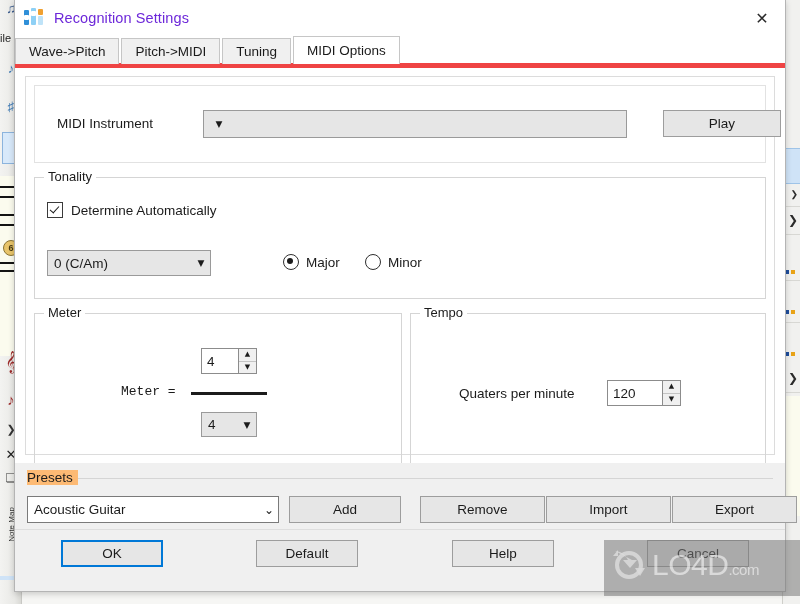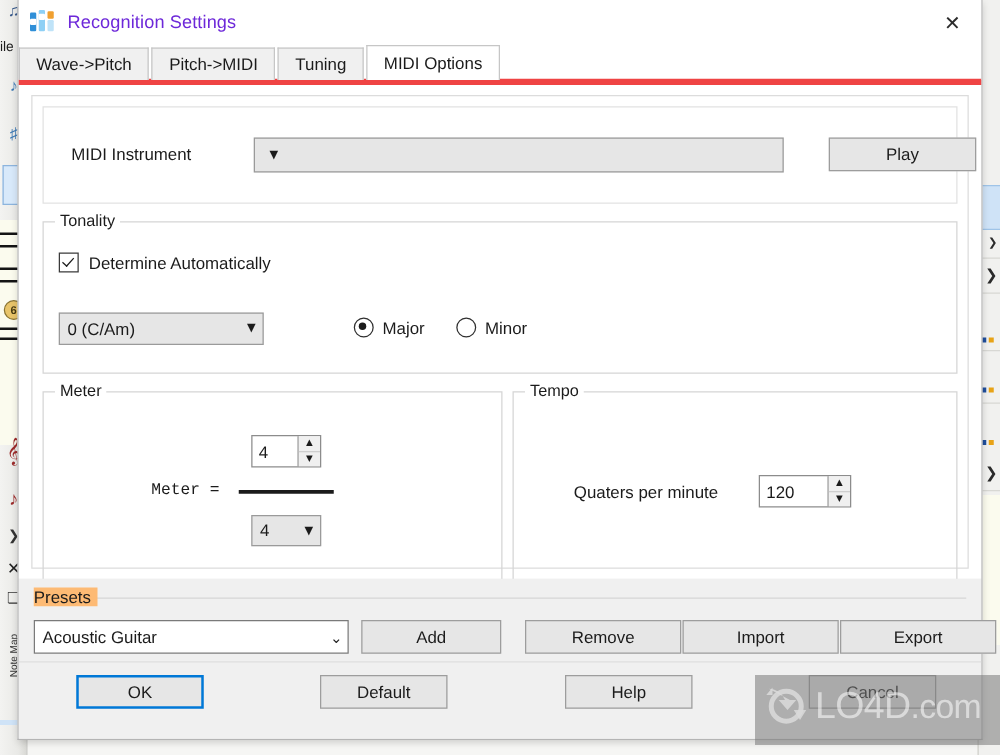--- a/index.html
+++ b/index.html
@@ -438,21 +438,21 @@
     align-items: center;
     opacity: 0.55;
   }
   #watermark .wm-text {
     font-size: 30px;
     color: #ffffff;
     font-family: "Liberation Sans", sans-serif;
     letter-spacing: -0.5px;
     line-height: 1;
   }
-  #watermark .wm-text .dom { font-size: 27px; }
+  #watermark .wm-text .dom { font-size: 15px; }
   #watermark .wm-logo {
     width: 38px; height: 38px;
     margin-right: 4px;
     position: relative;
   }
 </style>
 </head>
 <body>
 
 <div id="app-backdrop">

